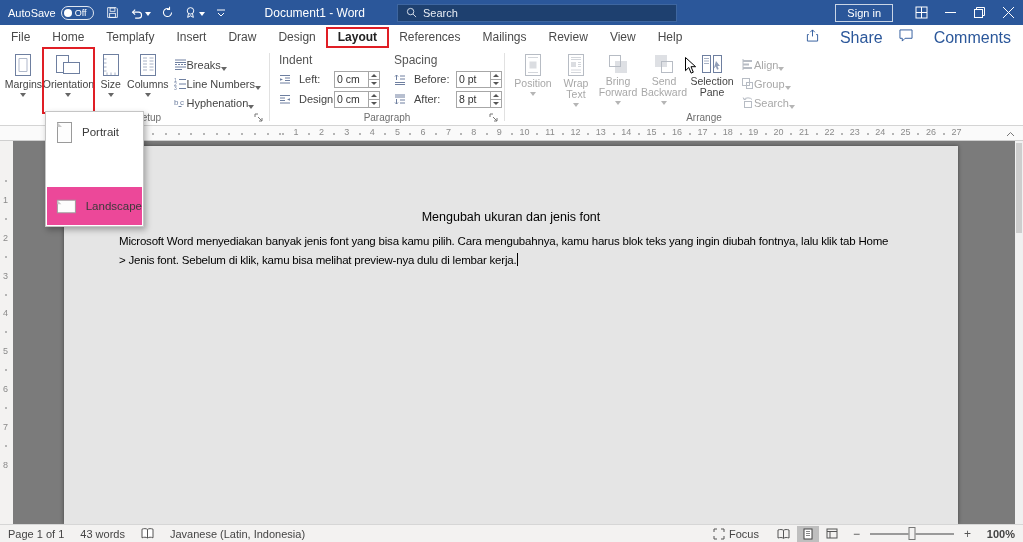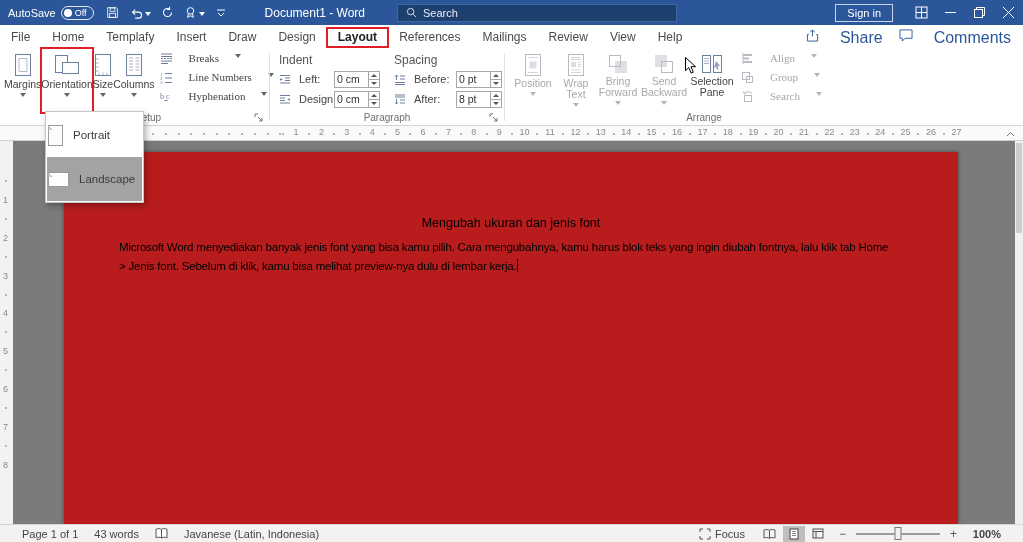--- a/index.html
+++ b/index.html
@@ -49,22 +49,22 @@
             height:62px; font-size:10.5px; color:#444; cursor:pointer; position:relative;
             gap:1px; text-align:center; }
   .bigbtn .lbl { line-height:11px; }
   .chev { display:inline-block; width:0; height:0; border-left:3px solid transparent;
           border-right:3px solid transparent; border-top:4px solid #666; margin-top:2px; }
   .dis { color:#a8a8a8 !important; }
   .dis .chev { border-top-color:#b5b5b5; }
   .ic { color:#6e7fa0; }
   .dis .ic { color:#b7bcc4; }
   .smallcol { display:flex; flex-direction:column; justify-content:flex-start; padding-top:2px; }
-  .smallrow { display:flex; align-items:flex-start; gap:16px; height:19px; padding:0 5px;
-              font-size:11px; color:#444; cursor:pointer; white-space:nowrap;font-family:Liberation Serif, serif; }
+  .smallrow { display:flex; align-items:flex-end; gap:0; height:19px; padding:0 5px;
+              font-size:11px; color:#444; cursor:pointer; white-space:nowrap; }
   .colhead { font-size:12px; color:#555; margin:3px 0 2px 0; }
   .fieldrow { display:flex; align-items:center; gap:8px; height:20px; }
   .flabel { font-size:11px; color:#444; }
   .spinbox { display:flex; width:46px; height:17px; border:1px solid #a7a7a7; background:#fff; }
   .spinbox input { border:0; outline:0; width:33px; font-size:10.5px; padding:0 2px;
                    font-family:"Liberation Sans",sans-serif; color:#333; }
   .spinner { width:11px; border-left:1px solid #a7a7a7; display:flex; flex-direction:column; cursor:pointer; }
   .spinner span { flex:1; display:flex; align-items:center; justify-content:center; }
   .spinner span + span { border-top:1px solid #a7a7a7; }
   .up { width:0; height:0; border-left:3px solid transparent; border-right:3px solid transparent;
@@ -81,43 +81,43 @@
           transform:translateX(-50%); }
   .collapse-ribbon { position:absolute; right:5px; top:1px; width:16px; height:13px;
                      display:flex; align-items:center; justify-content:center; cursor:pointer; }
 
   
   .docarea { position:absolute; top:141px; left:0; right:0; bottom:18px; background:#7b7b7b; }
   .vruler { position:absolute; left:0; top:0; bottom:0; width:13px; background:#f3f2f1; }
   .vnum { position:absolute; left:3px; font-size:9px; color:#8a8a8a; transform:translateY(-50%); }
   .vdot { position:absolute; left:5px; width:2px; height:2px; background:#b5b5b5;
           transform:translateY(-50%); }
-  .page { position:absolute; left:64px; top:11px; width:894px; bottom:0; background:#b91c1c;
+  .page { position:absolute; left:64px; top:5px; width:894px; bottom:0; background:#e5e5e5;
           box-shadow:0 0 4px rgba(0,0,0,.45); }
   .doc-title { margin-top:64px; text-align:center; font-size:12.5px; color:#000; }
   .doc-body { margin-top:8px; padding-left:55px; font-size:11.5px; letter-spacing:-0.2px;
               line-height:19px; color:#000; }
   .doc-line { white-space:nowrap; }
   .caret { display:inline-block; width:1px; height:13px; background:#000; vertical-align:-2px;
            margin-left:1px; }
   .vscroll { position:absolute; right:0; top:0; bottom:0; width:8px; background:#f0f0f0; }
   .vthumb { position:absolute; top:2px; right:1px; width:6px; height:90px; background:#cdcdcd; }
 
   
   .dropdown { position:absolute; left:45px; top:111px; width:99px; background:#fff;
               border:1px solid #c5c5c5; box-shadow:2px 3px 6px rgba(0,0,0,.3); z-index:40;
               padding:1px; }
-  .dd-item { height:44px; display:flex; align-items:center; gap:9px; 
+  .dd-item { height:38px; display:flex; align-items:center; gap:9px; padding-left:9px;
              font-size:11.5px; color:#3b3b3b; cursor:pointer; }
-  .dd-item.selected { background:#a3a3a3; }
+  .dd-item.selected { background:#ec4899;margin-top:36px; }
 
   
   .statusbar { position:absolute; left:0; right:0; bottom:0; height:18px; background:#f3f2f1;
                border-top:1px solid #d6d6d6; display:flex; align-items:center; font-size:11px;
-               color:#444; padding:0 22px; }
+               color:#444; padding:0 8px; }
   .sb-item { margin-right:16px; display:flex; align-items:center; gap:4px; cursor:pointer;
              white-space:nowrap; }
   .sb-right { margin-left:auto; display:flex; align-items:center; gap:8px; }
   .viewbtn { width:22px; height:16px; display:flex; align-items:center; justify-content:center;
              cursor:pointer; }
   .viewbtn.selected { background:#bfbfbf; }
   .zoomtrack { width:84px; height:2px; background:#9a9a9a; position:relative; cursor:pointer; }
   .zoomthumb { position:absolute; left:50%; top:-6px; width:7px; height:13px; background:#f3f2f1;
                border:1px solid #777; transform:translateX(-50%); cursor:pointer; }
   .zbtn { cursor:pointer; font-size:12px; color:#555; padding:0 2px; }

